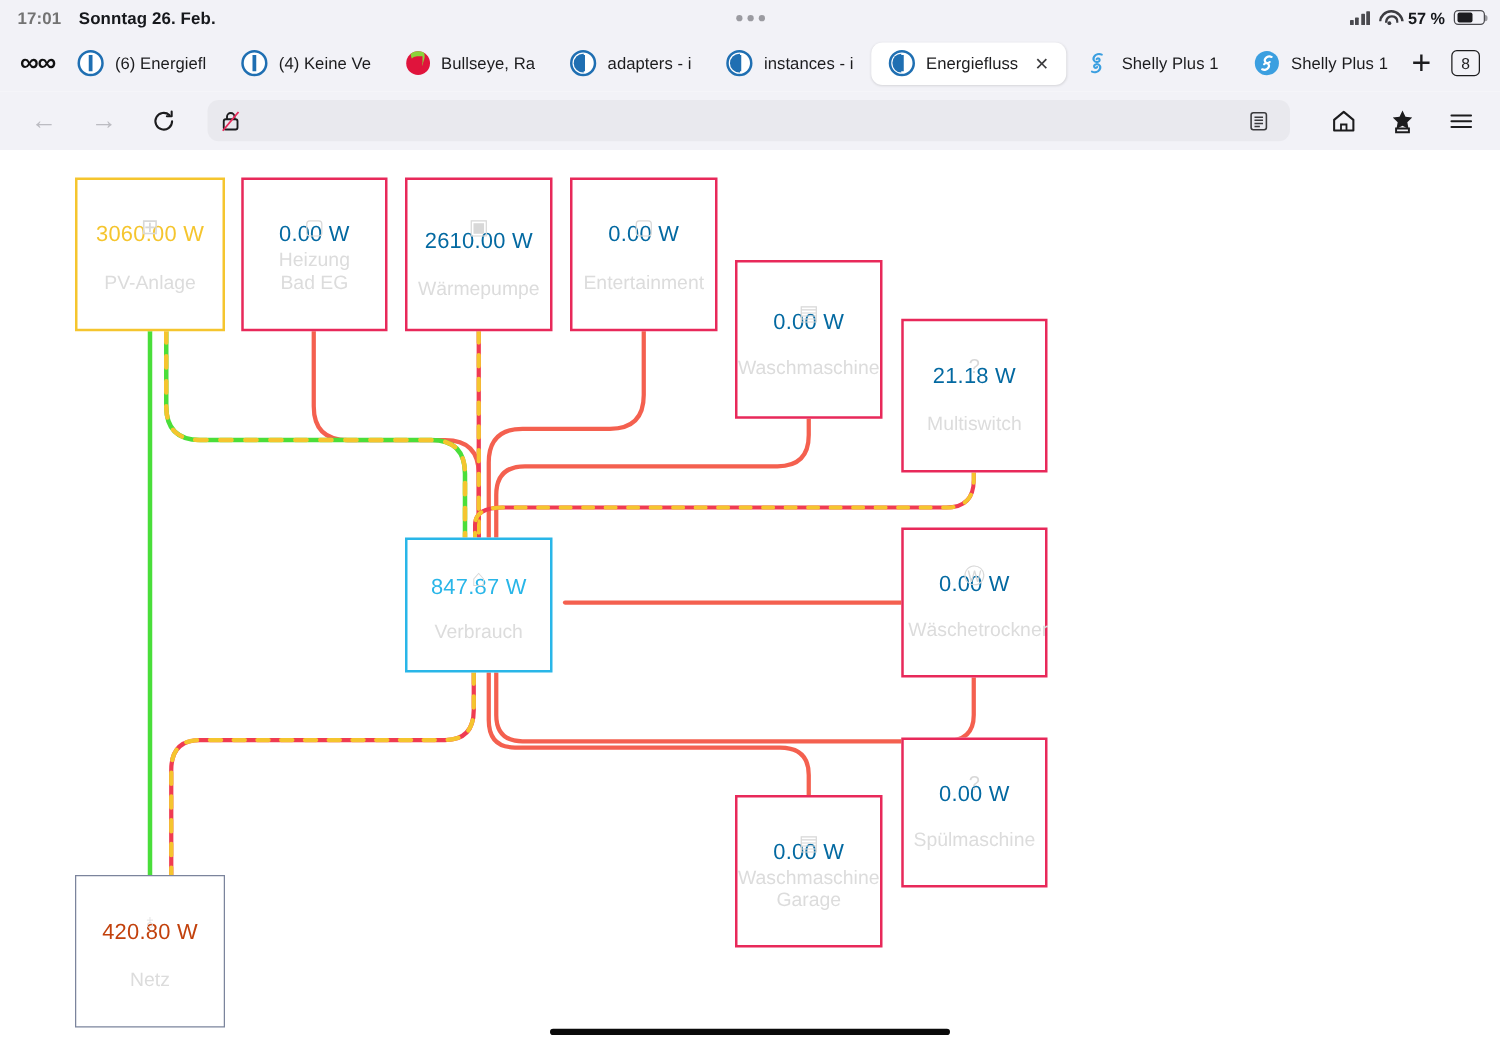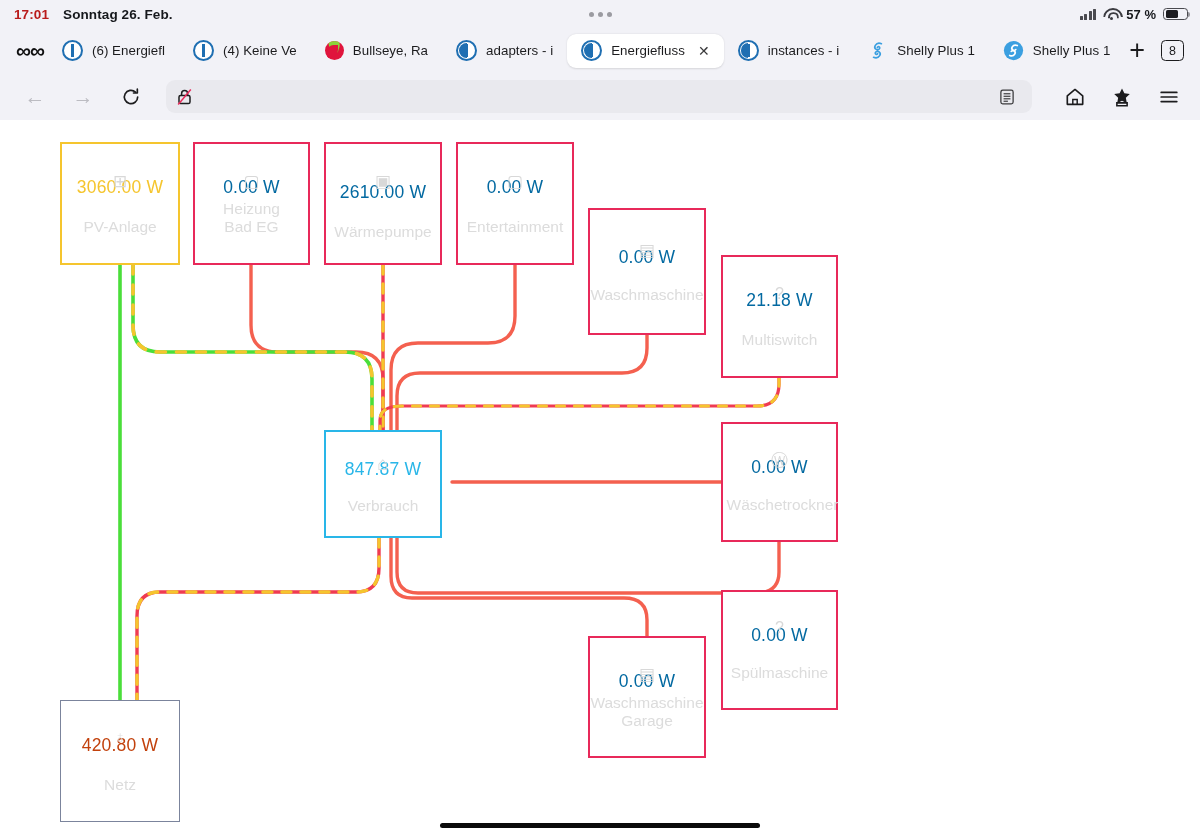--- a/index.html
+++ b/index.html
@@ -11,21 +11,21 @@
   }
   .screen{position:relative;width:1200px;height:838px;background:#ffffff;}
 
   
   .statusbar{
     position:absolute;left:0;top:0;width:1200px;height:28px;
     background:#f2f2f7;
     display:flex;align-items:center;
   }
   .sb-left{display:flex;align-items:center;gap:14px;margin-left:14px;}
-  .sb-time{font-size:13.5px;font-weight:700;color:#b91c1c;letter-spacing:.1px;}
+  .sb-time{font-size:13.5px;font-weight:700;color:#737373;letter-spacing:.1px;}
   .sb-date{font-size:13.5px;font-weight:600;color:#16181c;letter-spacing:.1px;}
   .sb-center{position:absolute;left:0;right:0;top:0;height:28px;display:flex;align-items:center;justify-content:center;pointer-events:none;}
   .sb-dots{display:flex;gap:4px;}
   .sb-dots i{width:5px;height:5px;border-radius:50%;background:#9b9ba1;display:block;}
   .sb-right{position:absolute;right:12px;top:0;height:28px;display:flex;align-items:center;gap:7px;}
   .sig{display:flex;align-items:flex-end;gap:1.5px;height:11px;}
   .sig b{display:block;width:3px;background:#4a4a4f;border-radius:.5px;}
   .sig b:nth-child(1){height:4px;}
   .sig b:nth-child(2){height:6px;}
   .sig b:nth-child(3){height:8.5px;}
@@ -173,29 +173,29 @@
     <div class="tab">
       <span class="fav-bull"></span>
       <span class="tab-label">Bullseye, Ra</span>
     </div>
 
     <div class="tab">
       <span class="fav-iob half"></span>
       <span class="tab-label">adapters - i</span>
     </div>
 
+    <div class="tab">
+      <span class="fav-iob half"></span>
+      <span class="tab-label">instances - i</span>
+    </div>
+
     <div class="tab active">
       <span class="fav-iob half"></span>
       <span class="tab-label">Energiefluss</span>
       <span class="tab-close">✕</span>
-    </div>
-
-    <div class="tab">
-      <span class="fav-iob half"></span>
-      <span class="tab-label">instances - i</span>
     </div>
 
     <div class="tab">
       <span class="fav-shelly">
         <svg width="21" height="21" viewBox="0 0 24 24">
             <path d="M16.5 4.2c-2.6-1.1-5.6-.3-7 1.9-1 1.6-.6 3.4.7 4.4 1.4 1 3.3.6 4.1-.6.5-.8.2-1.7-.6-2.1-.7-.4-1.6-.1-1.9.6M7.5 19.8c2.6 1.1 5.6.3 7-1.9 1-1.6.6-3.4-.7-4.4-1.4-1-3.3-.6-4.1.6-.5.8-.2 1.7.6 2.1.7.4 1.6.1 1.9-.6" fill="none" stroke="#3b9fe0" stroke-width="1.9" stroke-linecap="round"></path>
           </svg>
       </span>
       <span class="tab-label">Shelly Plus 1</span>
     </div>

